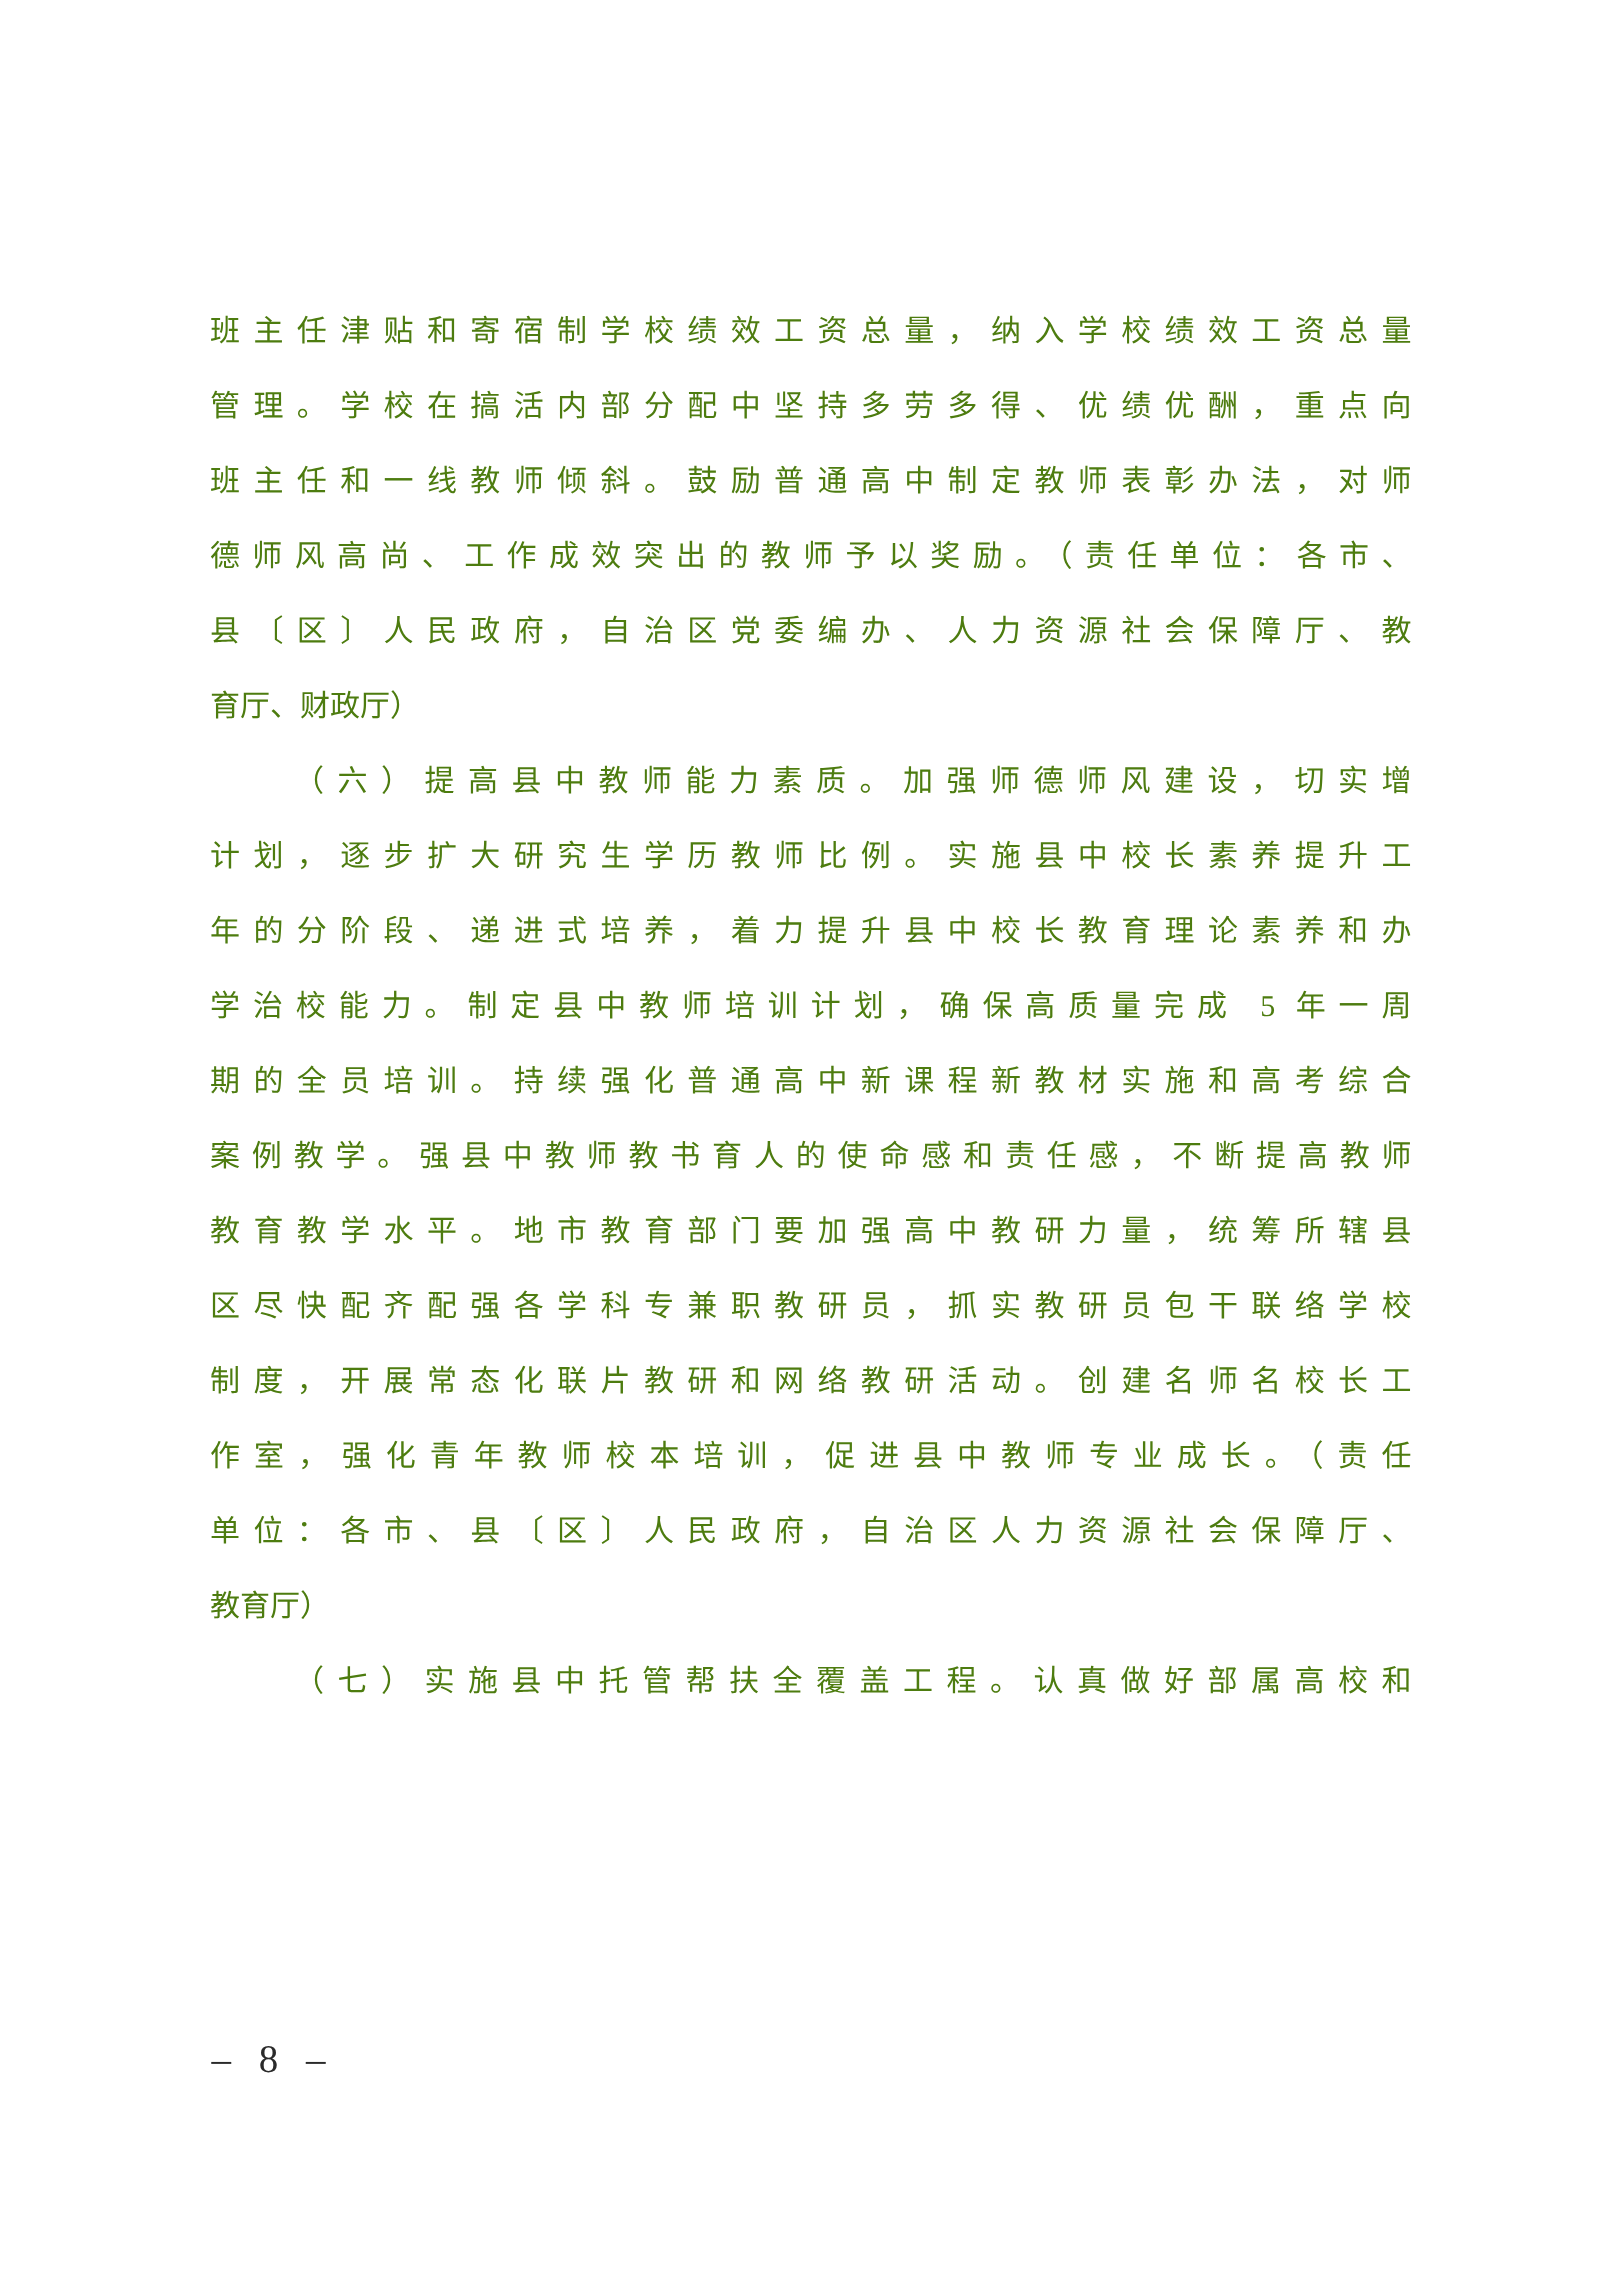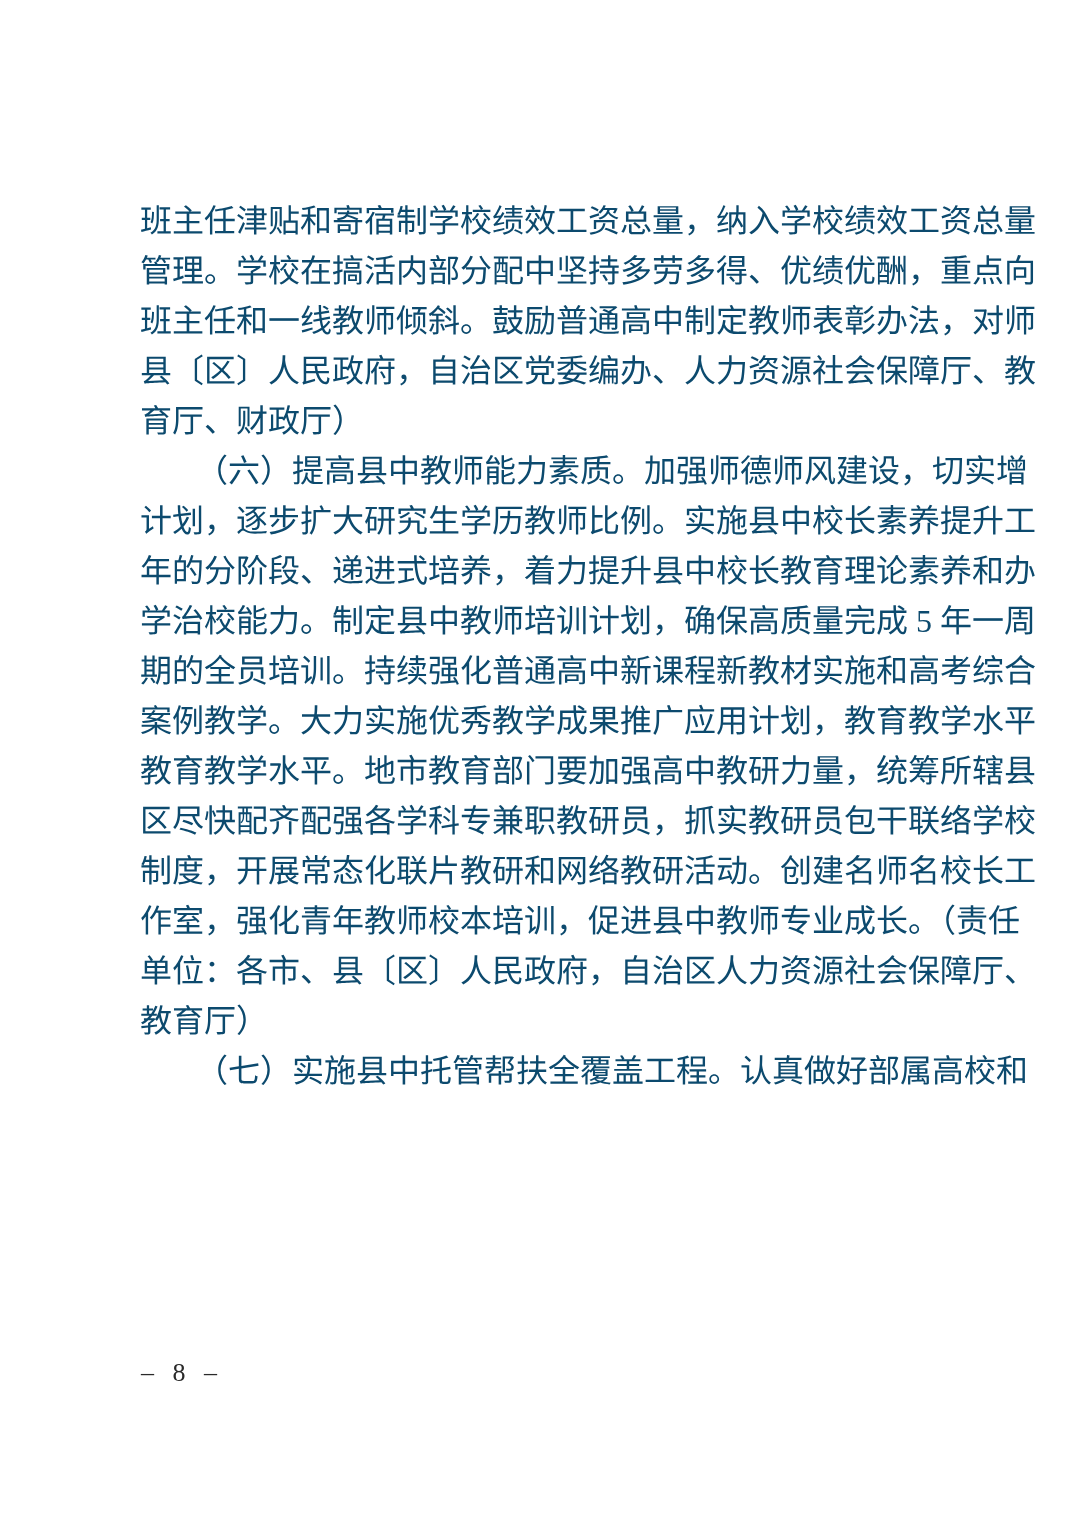--- a/index.html
+++ b/index.html
@@ -17,22 +17,22 @@
   }
   .text-block {
     position: absolute;
     left: 140px;
     top: 196px;
     width: 801px;
   }
   .line {
     height: 50px;
     line-height: 50px;
-    font-size: 32px;
-    color: #0c4a6e;
+    font-size: 20px;
+    color: #4d7c0f;
     text-align: justify;
     text-align-last: justify;
     text-justify: inter-character;
     white-space: nowrap;
   }
   .line.no-justify {
     text-align: left;
     text-align-last: left;
   }
   .line.indent {
@@ -52,28 +52,29 @@
   }
 </style>
 </head>
 <body>
 
 <div class="page">
   <div class="text-block">
       <div class="line"><span class="seg">班主任津贴和寄宿制学校绩效工资总量，纳入学校绩效工资总量</span></div>
       <div class="line"><span class="seg">管理。学校在搞活内部分配中坚持多劳多得、优绩优酬，重点向</span></div>
       <div class="line"><span class="seg">班主任和一线教师倾斜。鼓励普通高中制定教师表彰办法，对师</span></div>
+      <div class="line"><span class="seg">德师风高尚、工作成效突出的教师予以奖励。（责任单位：各市、</span></div>
       <div class="line"><span class="seg">县〔区〕人民政府，自治区党委编办、人力资源社会保障厅、教</span></div>
       <div class="line no-justify"><span class="seg">育厅、财政厅）</span></div>
       <div class="line indent"><span class="seg bold">（六）提高县中教师能力素质</span><span class="seg">。加强师德师风建设，切实增</span></div>
       <div class="line"><span class="seg">计划，逐步扩大研究生学历教师比例。实施县中校长素养提升工</span></div>
       <div class="line"><span class="seg">年的分阶段、递进式培养，着力提升县中校长教育理论素养和办</span></div>
       <div class="line"><span class="seg">学治校能力。制定县中教师培训计划，确保高质量完成 5 年一周</span></div>
       <div class="line"><span class="seg">期的全员培训。持续强化普通高中新课程新教材实施和高考综合</span></div>
-      <div class="line"><span class="seg">案例教学。大力实施优秀教学成果推广应用计划，教育教学水平</span></div>
+      <div class="line"><span class="seg">案例教学。强县中教师教书育人的使命感和责任感，不断提高教师</span></div>
       <div class="line"><span class="seg">教育教学水平。地市教育部门要加强高中教研力量，统筹所辖县</span></div>
       <div class="line"><span class="seg">区尽快配齐配强各学科专兼职教研员，抓实教研员包干联络学校</span></div>
       <div class="line"><span class="seg">制度，开展常态化联片教研和网络教研活动。创建名师名校长工</span></div>
       <div class="line"><span class="seg">作室，强化青年教师校本培训，促进县中教师专业成长。（责任</span></div>
       <div class="line"><span class="seg">单位：各市、县〔区〕人民政府，自治区人力资源社会保障厅、</span></div>
       <div class="line no-justify"><span class="seg">教育厅）</span></div>
       <div class="line indent"><span class="seg bold">（七）实施县中托管帮扶全覆盖工程</span><span class="seg">。认真做好部属高校和</span></div>
     </div>
   <div class="page-number">– 8 –</div>
 </div>

